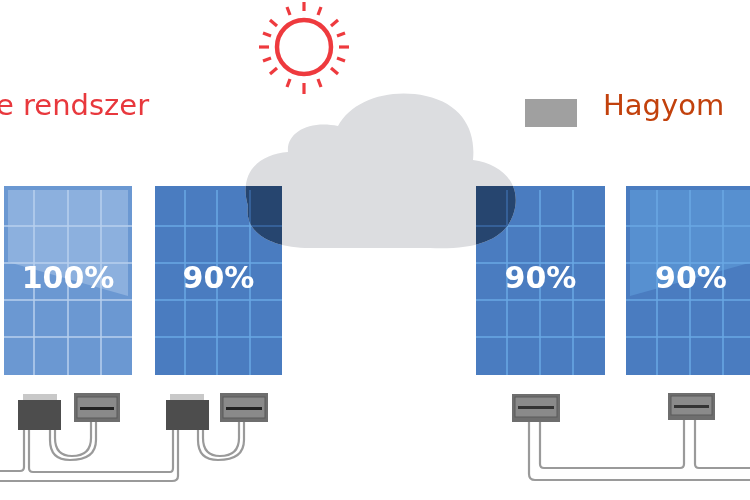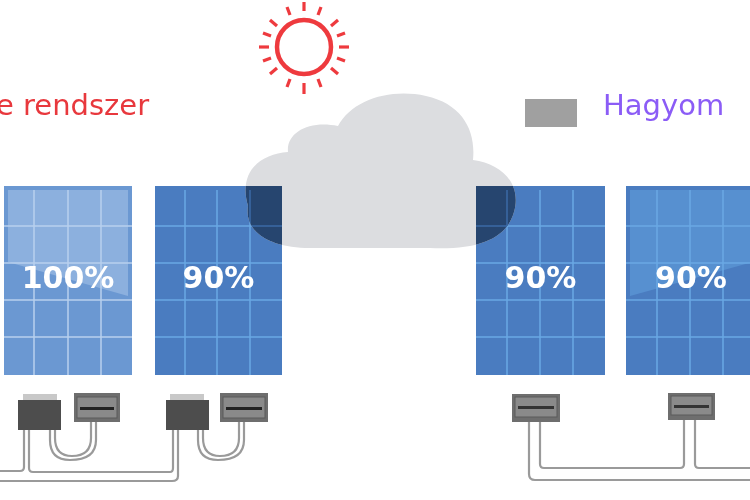--- a/index.html
+++ b/index.html
@@ -1,20 +1,20 @@
 <!DOCTYPE html>
 <html><head>
 <meta charset="utf-8">
 <style>
   html, body { margin: 0; padding: 0; }
   body { width: 750px; height: 500px; position: relative; overflow: hidden; background: #ffffff; font-family: "DejaVu Sans", sans-serif; }
   .abs { position: absolute; }
   .title-left { left: -4px; top: 88px; font-size: 29px; color: #e8383d; letter-spacing: 0px; white-space: nowrap; }
   .legend-swatch { left: 525px; top: 99px; width: 52px; height: 28px; background: #a0a0a0; }
-  .title-right { left: 603px; top: 88px; font-size: 29px; color: #8b5cf6; white-space: nowrap; }
+  .title-right { left: 603px; top: 88px; font-size: 29px; color: #c2410c; white-space: nowrap; }
   .panel { top: 186px; height: 189px; overflow: hidden; }
   .panel .grid { position: absolute; inset: 0; }
   .panel .pct { position: absolute; left: 0; right: 0; top: 74px; text-align: center; font-size: 30px; color: #ffffff; font-weight: bold; }
   .panel .pct.bold { font-weight: bold; }
   svg { display: block; }
 </style>
 </head>
 <body>
 
 <div class="abs" style="left:256px; top:2px; width:96px; height:96px;">

